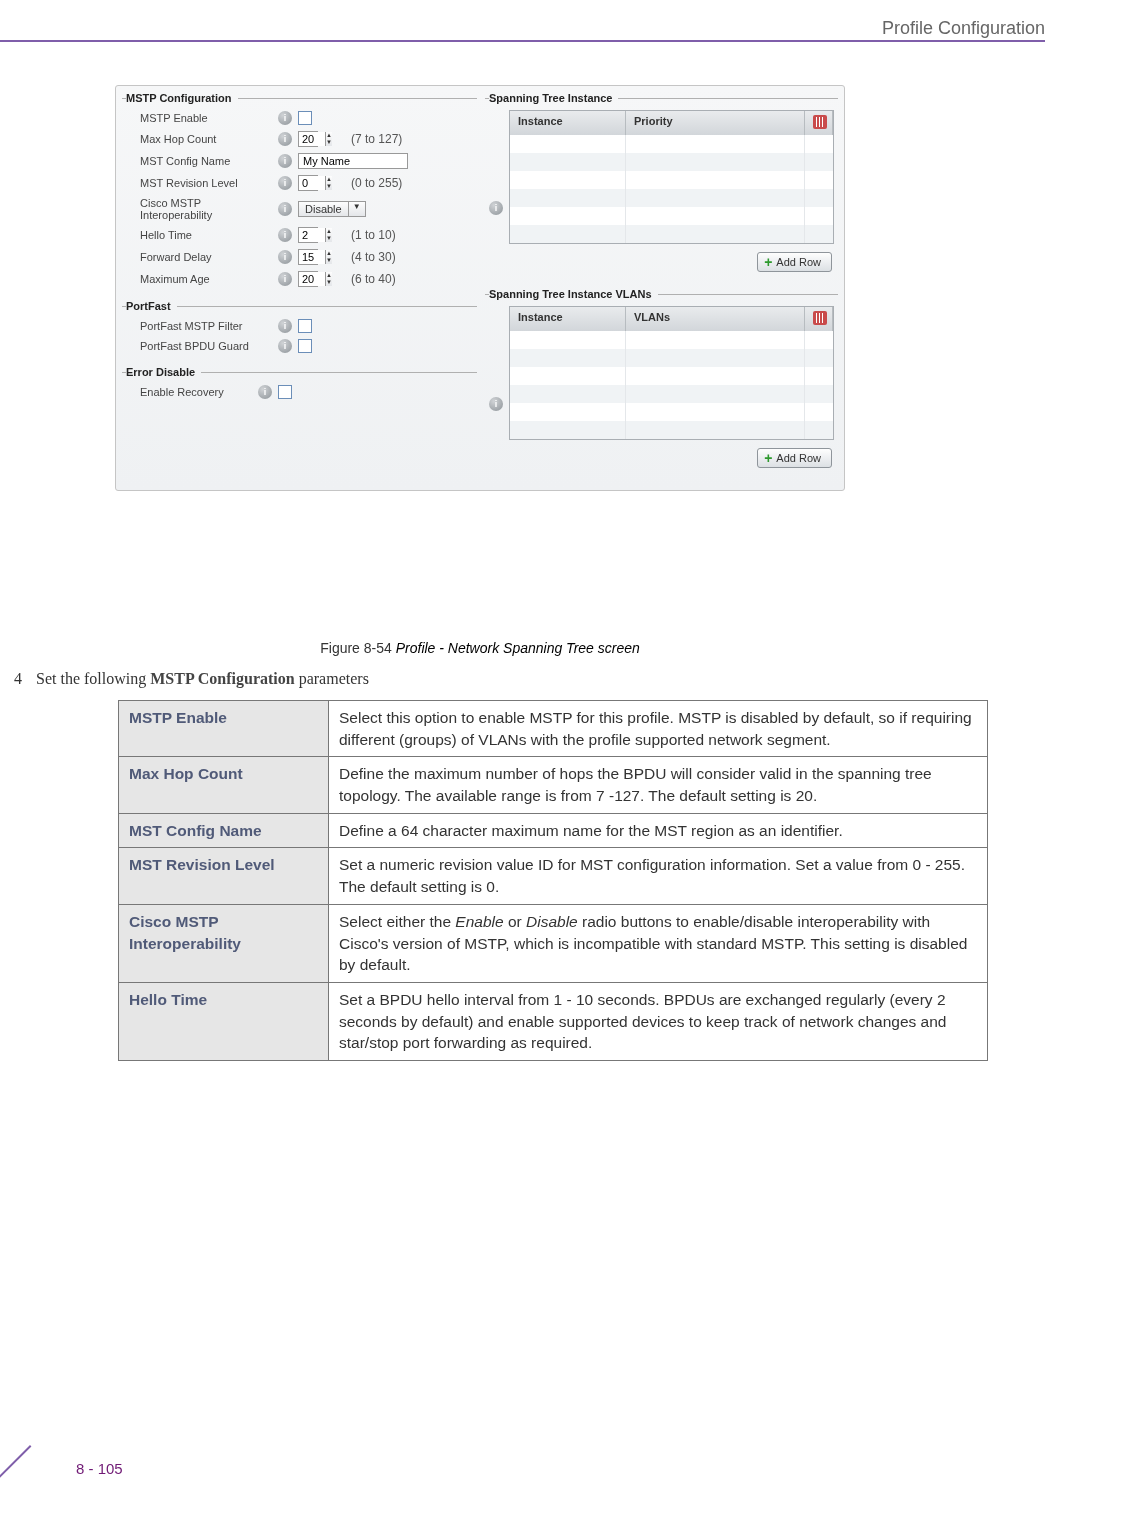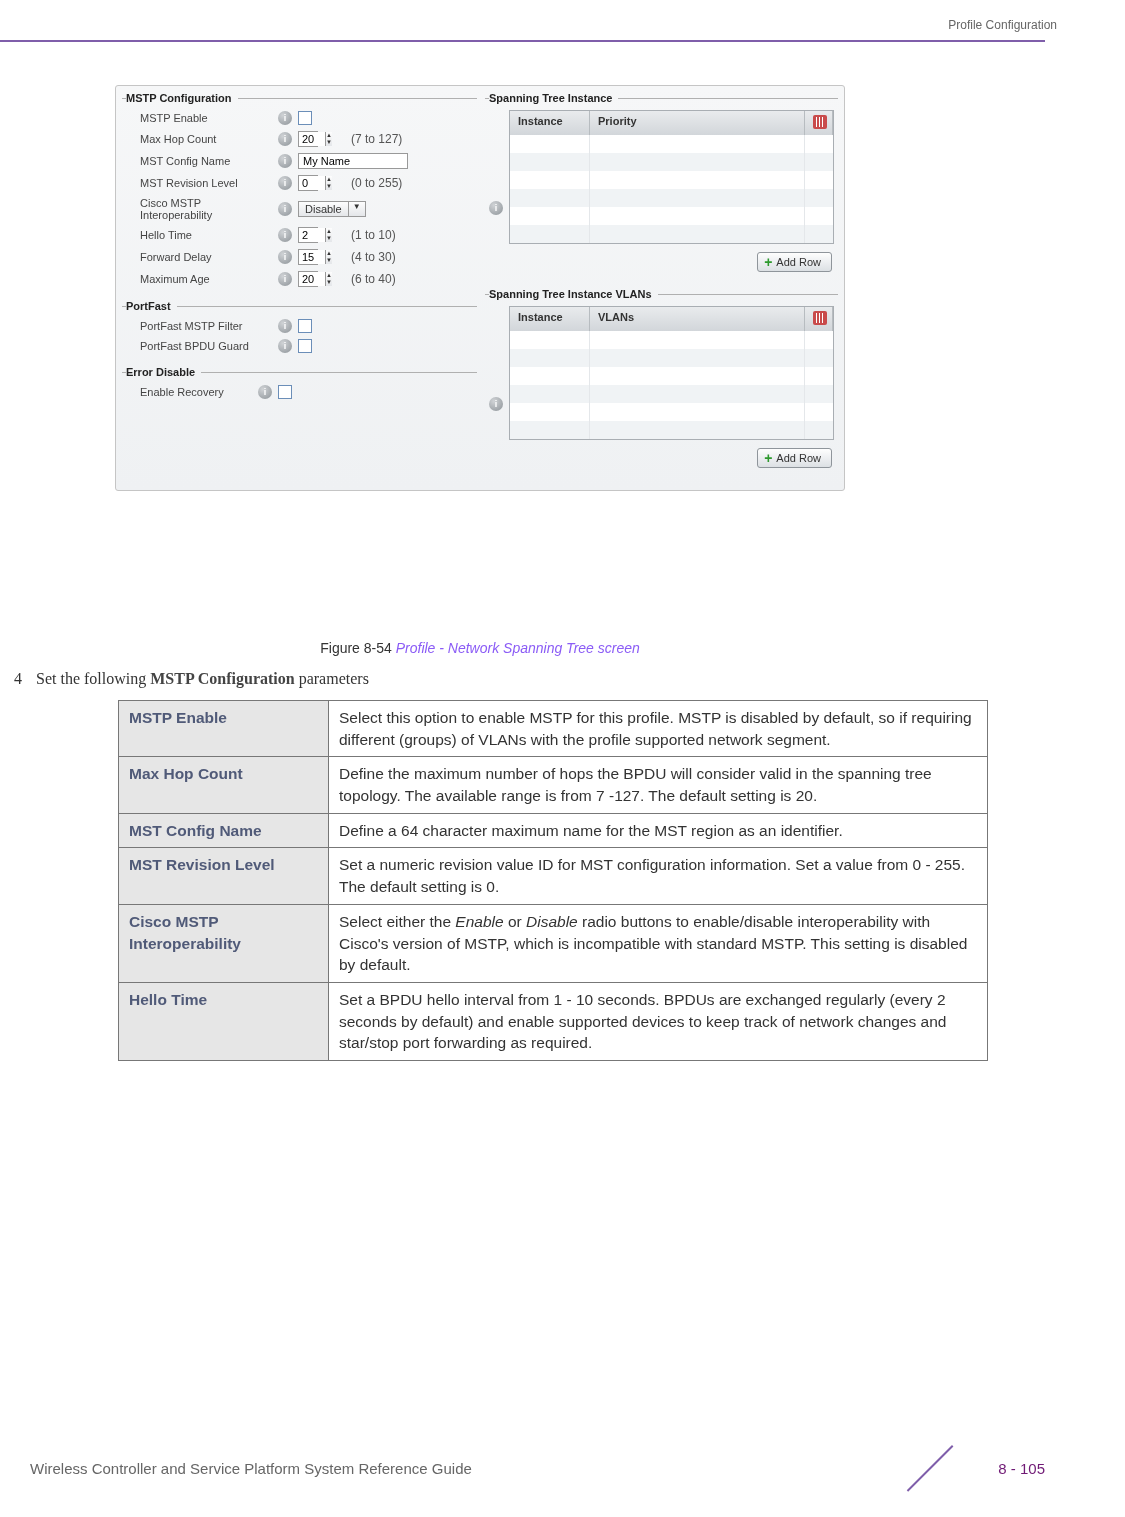--- a/index.html
+++ b/index.html
@@ -8,23 +8,23 @@
     font-size: 13px;
     color: #333;
     width: 1125px;
     height: 1517px;
     position: relative;
     background: #fff;
   }
   .header-title {
     position: absolute;
     top: 18px;
-    right: 68px;
+    right: 80px;
     color: #666;
-    font-size: 12px;
+    font-size: 18px;
   }
   .header-line {
     position: absolute;
     top: 40px;
     left: 0;
     right: 80px;
     height: 2px;
     background: #7f5eaa;
   }
   .screenshot-container {
@@ -109,21 +109,21 @@
     margin: 2px 0 4px 0;
   }
   .table-head {
     display: flex;
     background: linear-gradient(#e9ebed,#d2d6da);
     font-weight: bold;
     color: #333;
     font-size: 11px;
   }
   .table-head .th { padding: 4px 8px; border-right: 1px solid #b7bcc0; }
-  .th-instance { width: 80px; }
+  .th-instance { width: 116px; }
   .th-priority, .th-vlans { flex: 1; }
   .th-del { width: 28px; border-right: none; text-align: center; }
   .trash-icon {
     display: inline-block;
     width: 14px; height: 14px;
     border-radius: 2px;
     background: #c94b4b;
     position: relative;
   }
   .trash-icon::before { content: ""; position: absolute; top: 2px; left: 3px; right: 3px; bottom: 2px; background: repeating-linear-gradient(90deg,#fff 0 1px,transparent 1px 3px);}
@@ -169,21 +169,21 @@
 
   .figure-caption {
     position: absolute;
     top: 640px;
     left: 115px;
     width: 730px;
     text-align: center;
     font-size: 14px;
   }
   .figure-caption .fig-label { font-weight: normal; color: #333; }
-  .figure-caption .fig-desc { font-style: italic; color: #8b5cf6; }
+  .figure-caption .fig-desc { font-style: italic; color: #000000; }
 
   .step-line {
     position: absolute;
     top: 670px;
     left: 0;
     font-size: 16px;
     color: #333;
     font-family: Liberation Serif, serif;
   }
   .step-line .step-num { display:inline-block; width:32px; text-align:right; padding-right:10px;}
@@ -509,18 +509,17 @@
     </td>
   </tr>
   <tr>
     <td class="label-cell">Hello Time</td>
     <td>Set a BPDU hello interval from 1 - 10 seconds. BPDUs are exchanged regularly (every 2 seconds by default) and enable supported devices to keep track of network changes and star/stop port forwarding as required.</td>
   </tr>
 </tbody>
   </table>
 
 <div class="page-footer">
-  <span>Wireless Controller and Service Platform System Reference Guide</span>
   <span class="pgnum-wrap">
     <span class="slash"></span>
     <span>8 - 105</span>
   </span>
 </div>
 
 </body></html>

